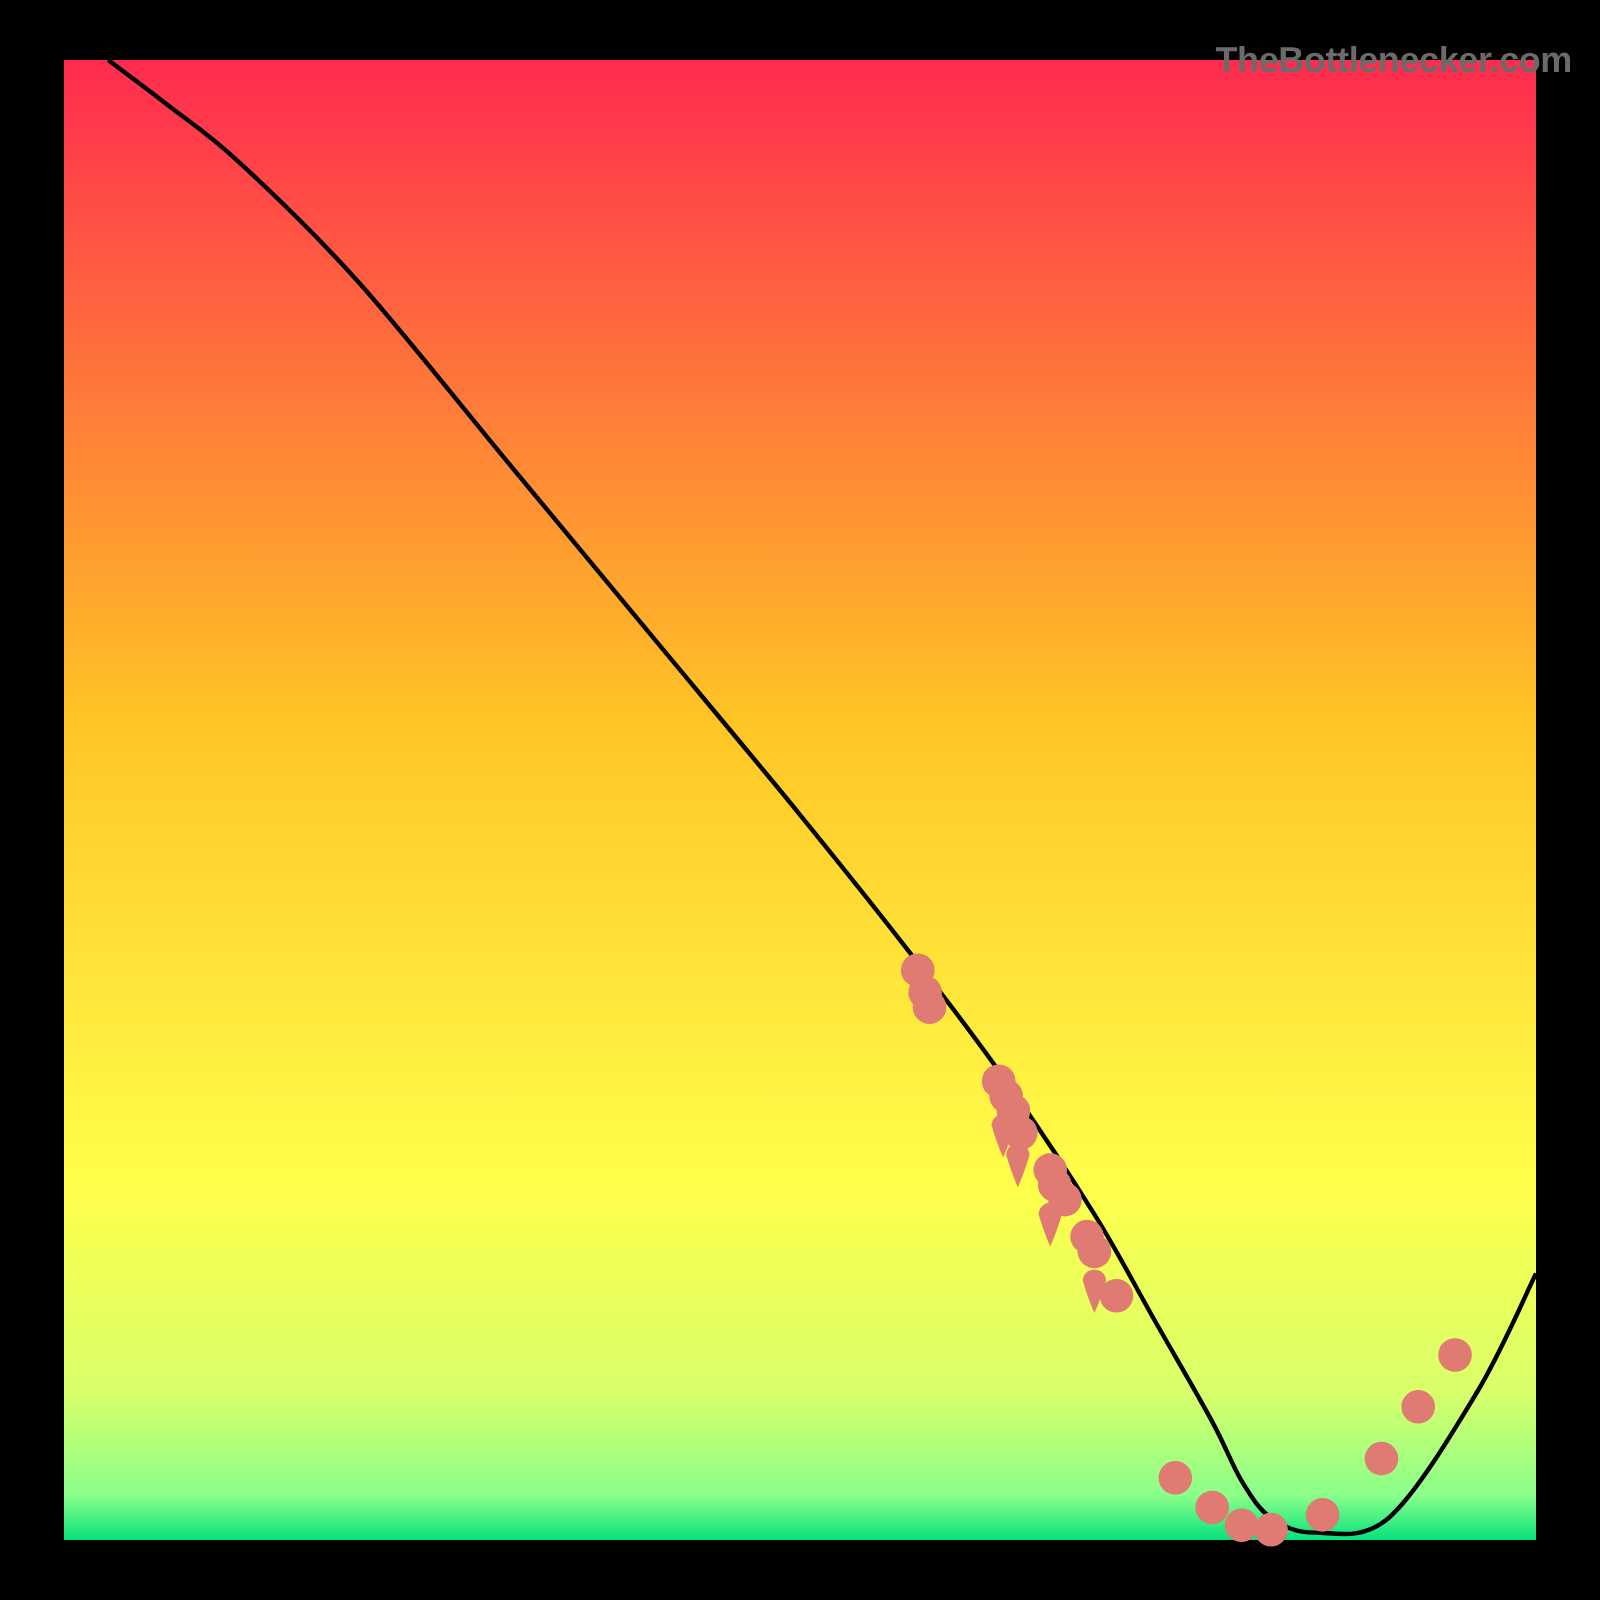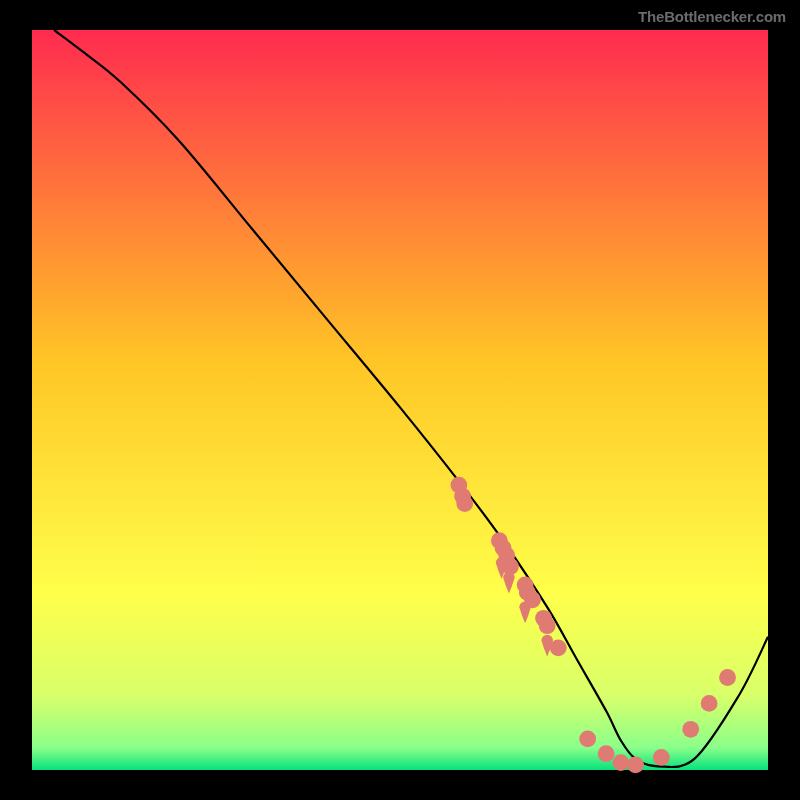--- a/index.html
+++ b/index.html
@@ -10,24 +10,24 @@
     background: #000000;
     overflow: hidden;
   }
   .container {
     position: relative;
     width: 800px;
     height: 800px;
   }
   .watermark {
     position: absolute;
-    top: 8px;
+    top: 20px;
     right: 14px;
     font-family: Arial, Helvetica, sans-serif;
-    font-size: 15px;
+    font-size: 18px;
     font-weight: 600;
     color: #6b6b6b;
     z-index: 10;
     letter-spacing: -0.2px;
   }
   svg {
     position: absolute;
     top: 0;
     left: 0;
   }

